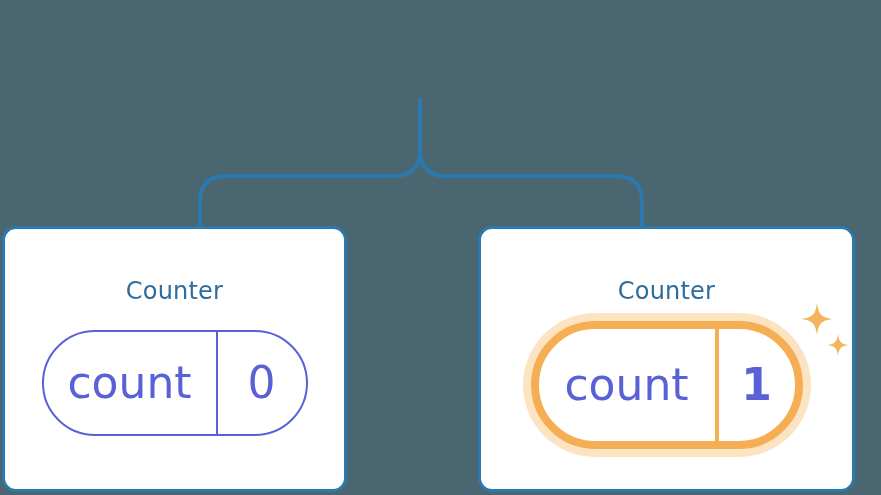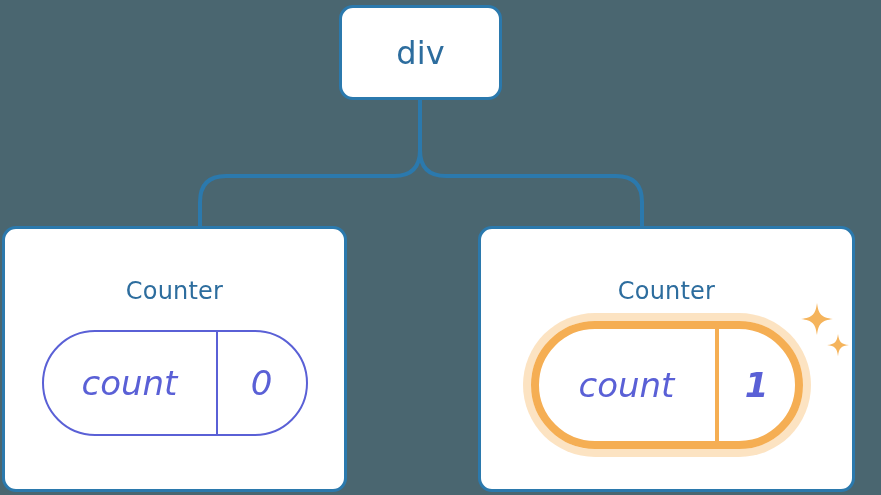--- a/index.html
+++ b/index.html
@@ -130,24 +130,23 @@
   }
   .pill-hl .pill-divider {
     width: 4px;
     background: #f5ae53;
   }
 
   .pill-key, .pill-val {
     display: flex;
     align-items: center;
     justify-content: center;
-    font-size: 34px;
+    font-size: 44px;
     line-height: 1;
     white-space: nowrap;
-    font-style: italic;
   }
   .pill-plain .pill-key { width: 172px; }
   .pill-plain .pill-val { flex: 1; }
   .pill-hl .pill-key { width: 176px; }
   .pill-hl .pill-val { flex: 1; }
 
   
   .sparkles {
     position: absolute;
     right: -52px;
@@ -160,23 +159,20 @@
 </head>
 <body>
 
 <div id="stage">
 
   <svg id="connectors" viewBox="0 0 881 495" width="881" height="495" fill="none">
     <path d="M 420 100 L 420 150 Q 420 176 394 176 L 226 176 Q 200 176 200 202 L 200 228" stroke="#2b79ad" stroke-width="4" fill="none" stroke-linecap="round"></path>
     <path d="M 420 100 L 420 150 Q 420 176 446 176 L 616 176 Q 642 176 642 202 L 642 228" stroke="#2b79ad" stroke-width="4" fill="none" stroke-linecap="round"></path>
   </svg>
 
-  <div class="node node-root">
-    <span class="node-title">div</span>
-  </div>
 
   <div class="node node-child-left">
     <span class="node-title">Counter</span>
 
     <div class="pill-wrap pill-wrap-left">
       <div class="pill pill-plain">
         <span class="pill-key">count</span>
         <span class="pill-divider"></span>
         <span class="pill-val">0</span>
       </div>

